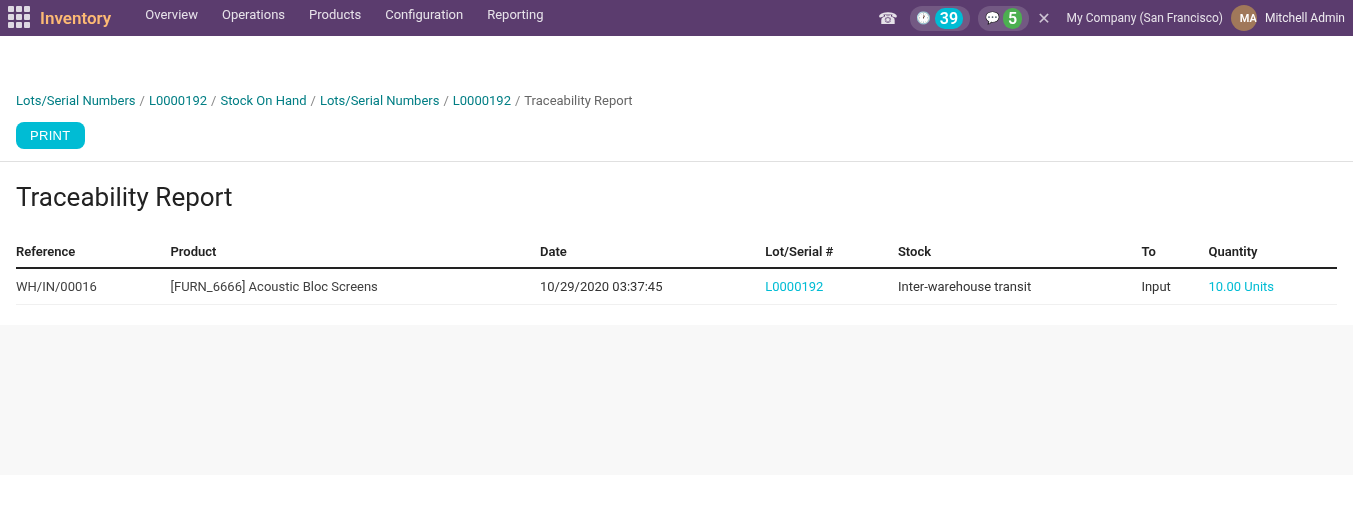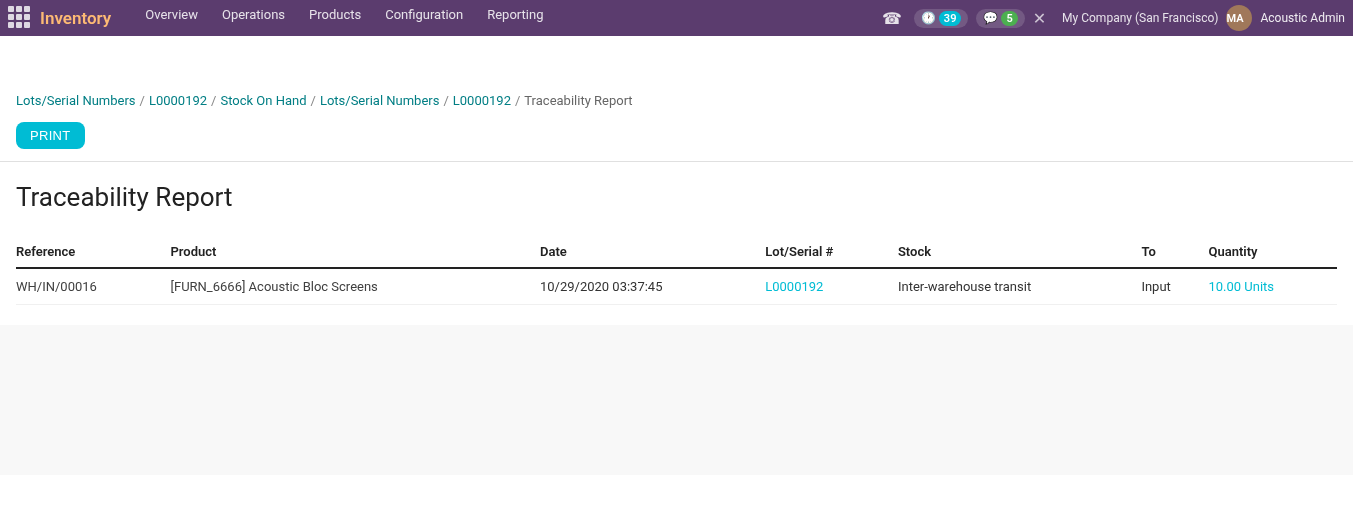--- a/index.html
+++ b/index.html
@@ -44,28 +44,28 @@
       border-radius: 12px;
       padding: 2px 7px;
       cursor: pointer;
       font-size: 12px;
       color: #fff;
     }
     .badge-dot {
       background: #00bcd4;
       border-radius: 10px;
       padding: 1px 5px;
-      font-size: 11px;
+      font-size: 16px;
       font-weight: 600;
     }
     .badge-dot.green { background: #4caf50; }
     .navbar-company { font-size: 12px; color: rgba(255,255,255,0.85); margin-left: 8px; }
     .navbar-avatar {
       width: 26px; height: 26px; border-radius: 50%; background: #a0785a;
-      display: flex; align-items: center; justify-content: flex-start;
+      display: flex; align-items: center; justify-content: flex-end;
       color: #fff; font-size: 11px; font-weight: 600;
       overflow: hidden;
     }
     .navbar-username { font-size: 12px; color: rgba(255,255,255,0.9); }
     .close-btn { font-size: 16px; color: rgba(255,255,255,0.7); cursor: pointer; }
 
     
     .breadcrumb {
       padding: 12px 16px 6px;
       display: flex; flex-wrap: wrap; align-items: center; gap: 4px;
@@ -162,21 +162,21 @@
     </span>
     <span class="badge-btn">
       <span>💬</span>
       <span class="badge-dot green">5</span>
     </span>
     <span class="close-btn">✕</span>
     <span class="navbar-company">My Company (San Francisco)</span>
     <div class="navbar-avatar">
       <span>MA</span>
     </div>
-    <span class="navbar-username">Acoustic Admin</span>
+    <span class="navbar-username">Mitchell Admin</span>
   </div>
 </nav>
 
 <div class="breadcrumb">
   <a class="breadcrumb-link">Lots/Serial Numbers</a>
   <span class="breadcrumb-sep">/</span>
   <a class="breadcrumb-link">L0000192</a>
   <span class="breadcrumb-sep">/</span>
   <a class="breadcrumb-link">Stock On Hand</a>
   <span class="breadcrumb-sep">/</span>

